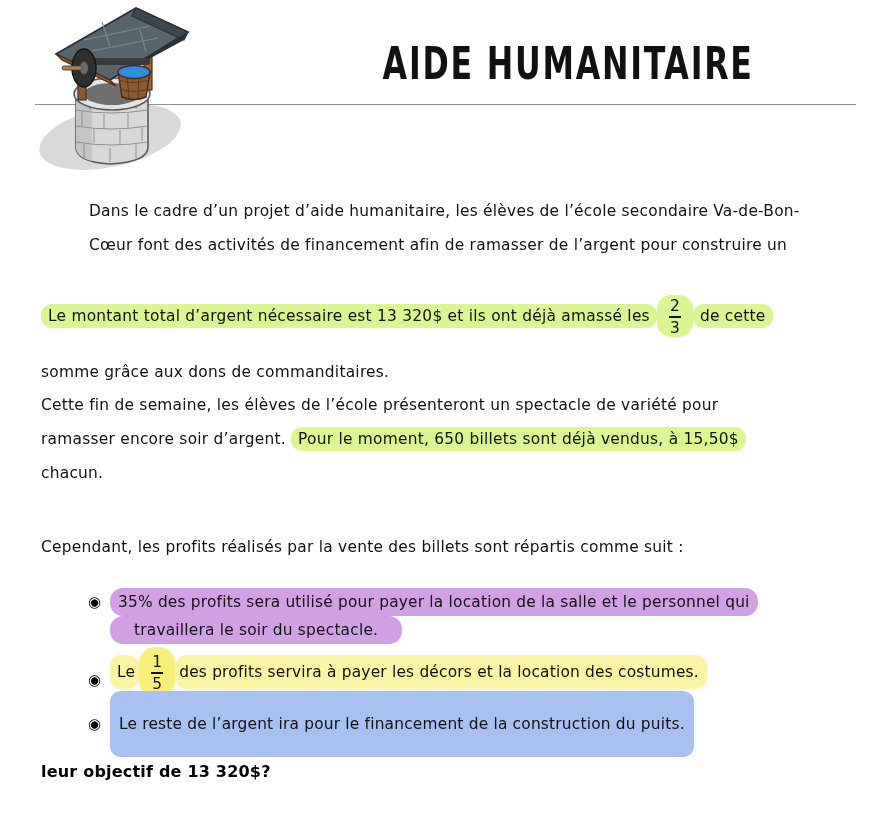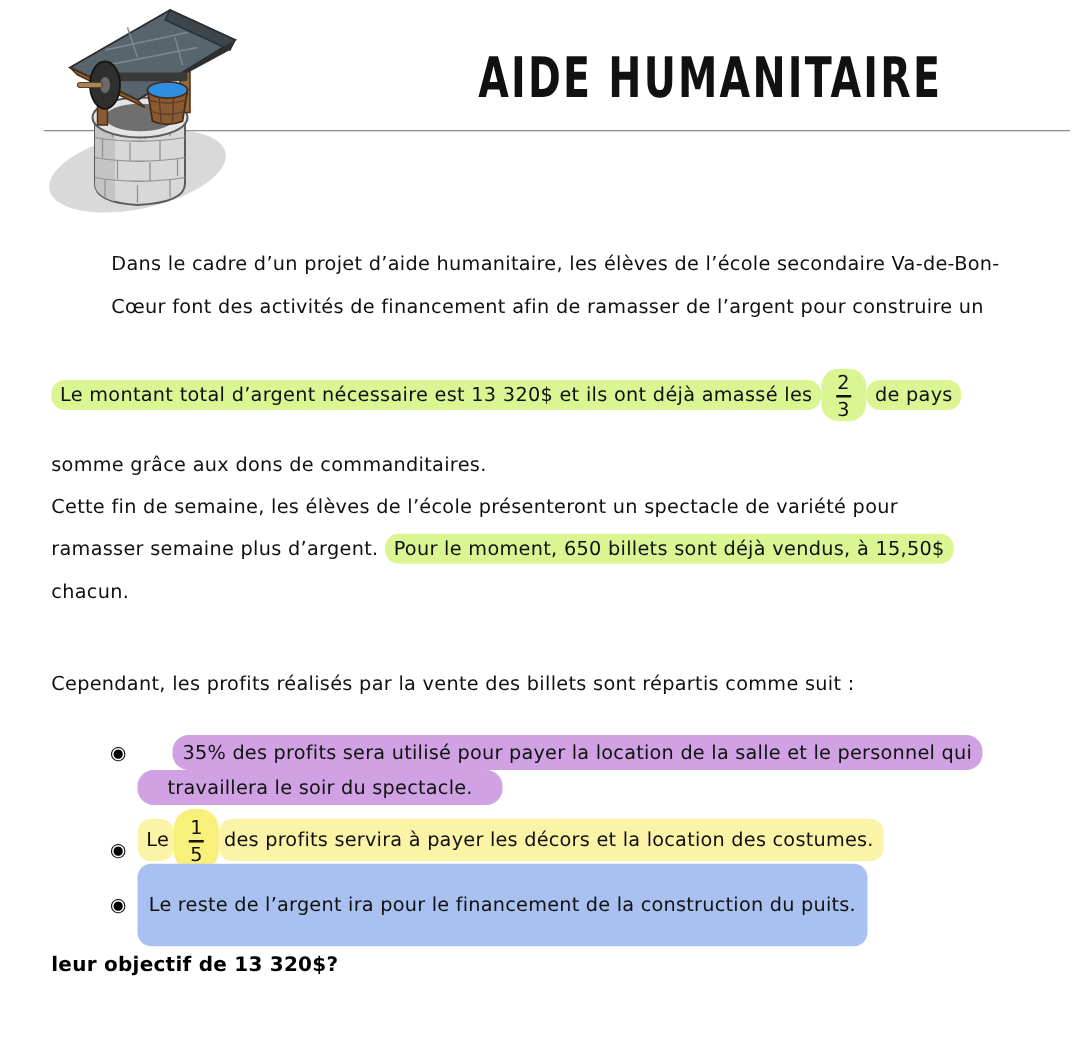--- a/index.html
+++ b/index.html
@@ -201,41 +201,41 @@
   <div id="doc-title">AIDE HUMANITAIRE</div>
 </div>
 
 <div class="para" style="top:194px;margin-left:48px;">
   <div class="nowrapline">Dans le cadre d’un projet d’aide humanitaire, les élèves de l’école secondaire Va-de-Bon-</div>
   <div class="nowrapline">Cœur font des activités de financement afin de ramasser de l’argent pour construire un</div>
 </div>
 
 <div class="para" style="top:298px; line-height:36px;">
   <div style="white-space:nowrap;">
-    <span class="hl-green">Le montant total d’argent nécessaire est 13 320$ et ils ont déjà amassé les</span><span class="hl-green" style="padding:12px 6px; border-radius:14px;"><span class="frac"><span class="num">2</span><span class="bar"></span><span class="den">3</span></span></span><span class="hl-green">de pays</span>
+    <span class="hl-green">Le montant total d’argent nécessaire est 13 320$ et ils ont déjà amassé les</span><span class="hl-green" style="padding:12px 6px; border-radius:14px;"><span class="frac"><span class="num">2</span><span class="bar"></span><span class="den">3</span></span></span><span class="hl-green">de cette</span>
   </div>
   <div style="margin-top:18px;">somme grâce aux dons de commanditaires.</div>
 </div>
 
 <div class="para" style="top:388px;">
   <div class="nowrapline">Cette fin de semaine, les élèves de l’école présenteront   un spectacle de variété pour</div>
-  <div class="nowrapline"><span>ramasser semaine plus d’argent.</span> <span class="hl-green">Pour le moment, 650 billets sont déjà vendus, à 15,50$</span></div>
+  <div class="nowrapline"><span>ramasser encore soir d’argent.</span> <span class="hl-green">Pour le moment, 650 billets sont déjà vendus, à 15,50$</span></div>
   <div class="lastline">chacun.</div>
 </div>
 
 <div class="para" style="top:530px;">
   <div>Cependant, les profits réalisés par la vente des billets sont répartis comme suit :</div>
 </div>
 
 <div id="bullet-list">
 
   <div class="bullet-row" style="height:56px;">
     <span class="bullet-mark">◉</span>
     <span class="bullet-text">
-      <span class="hl-purple" style="padding:5px 8px;margin-left:28px;">35% des profits sera utilisé pour payer la location de la salle et le personnel qui</span><br>
+      <span class="hl-purple" style="padding:5px 8px;">35% des profits sera utilisé pour payer la location de la salle et le personnel qui</span><br>
       <span class="hl-purple" style="padding:5px 24px;">travaillera le soir du spectacle.</span>
     </span>
   </div>
 
   <div class="bullet-row" style="height:42px; margin-top:10px;">
     <span class="bullet-mark" style="top:12px;">◉</span>
     <span class="bullet-text" style="white-space:nowrap;"><span class="hl-yellow" style="padding:8px 4px 8px 7px;">Le</span><span class="hl-yellow" style="background:#f8f07a; padding:16px 6px; border-radius:16px;"><span class="frac"><span class="num">1</span><span class="bar"></span><span class="den">5</span></span></span><span class="hl-yellow" style="padding:8px 8px 8px 4px;">des profits servira à payer les décors et la location des costumes.</span></span>
   </div>
 
   <div class="bullet-row" style="height:32px; margin-top:14px;">

